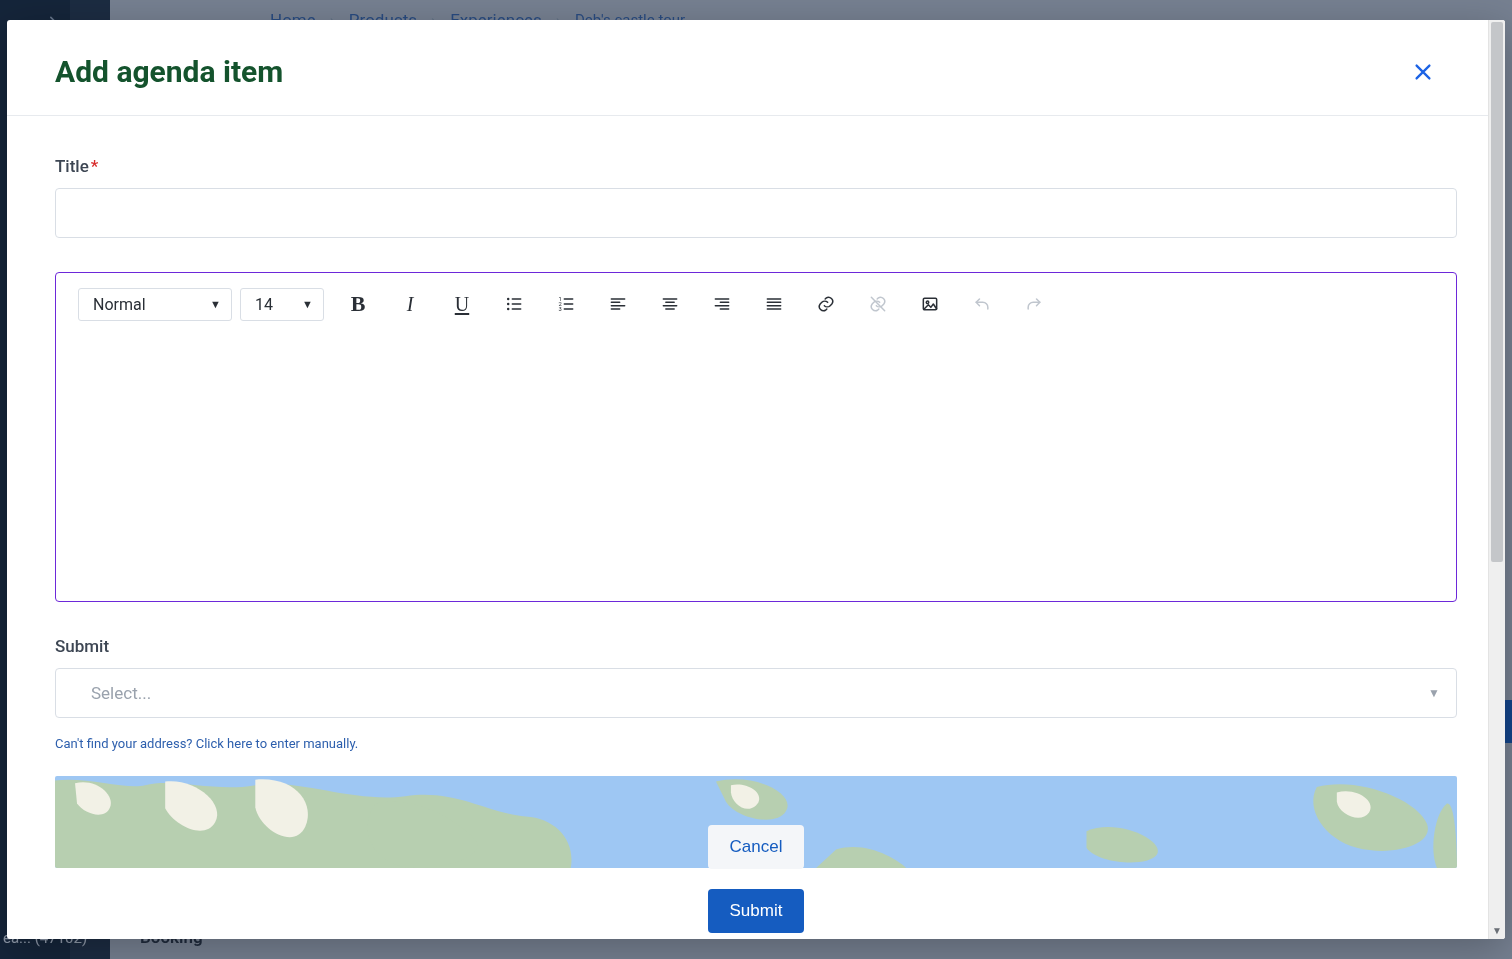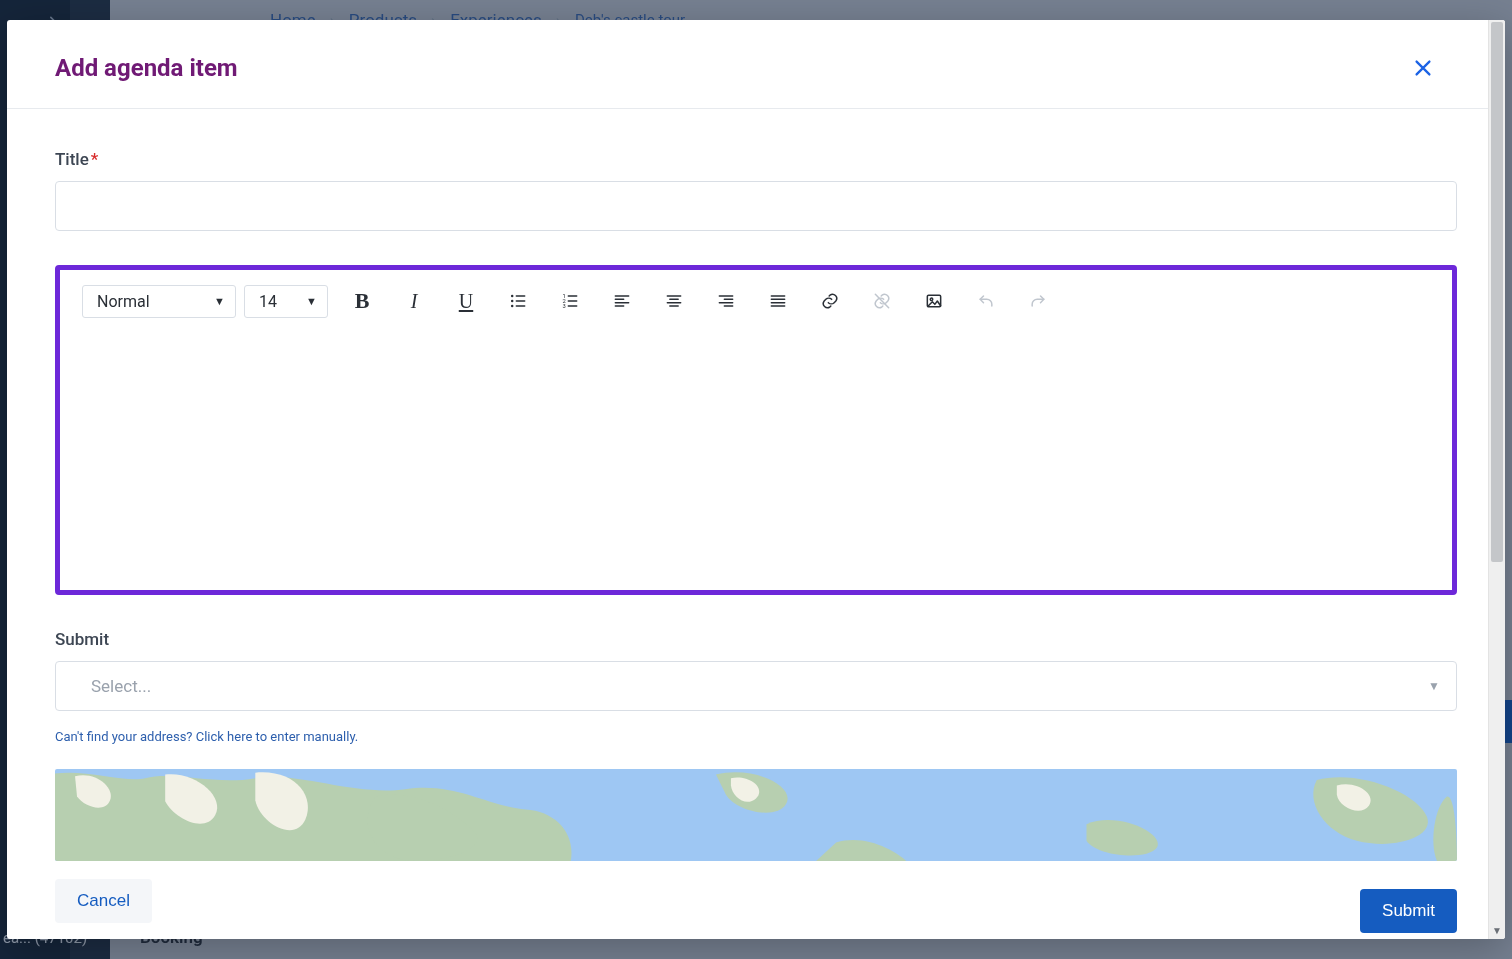--- a/index.html
+++ b/index.html
@@ -99,22 +99,22 @@
     }
     .modal-scroll-arrow.top { top: 0; }
     .modal-scroll-arrow.bottom { bottom: 0; }
 
     .modal-header {
       padding: 34px 48px 26px 48px;
       border-bottom: 1px solid #e7eaee;
       display: flex; align-items: center; justify-content: space-between;
     }
     .modal-title {
-      color: #701a75;
-      font-size: 24px; font-weight: 700;
+      color: #14532d;
+      font-size: 30px; font-weight: 700;
     }
     .close-btn {
       color: #1c63e5;
       cursor: pointer;
       width: 28px; height: 28px;
       display: flex; align-items: center; justify-content: center;
       margin-right: 20px;
     }
     .close-btn svg { width: 22px; height: 22px; }
 
@@ -142,21 +142,21 @@
       color: #2a2f36;
       background: #fff;
       outline: none;
     }
     .text-input { height: 50px; }
 
     .section-gap { margin-bottom: 34px; }
 
     
     .rte {
-      border: 5px solid #6d28d9;
+      border: 1px solid #6d28d9;
       border-radius: 4px;
       display: flex; flex-direction: column;
       min-height: 330px;
     }
     .rte-toolbar {
       padding: 14px 22px 10px 22px;
       display: flex; align-items: center; gap: 8px;
       flex-wrap: wrap;
     }
     .rte-drop {
@@ -219,22 +219,23 @@
       position: relative;
       overflow: hidden;
       border-radius: 2px;
     }
     .map-svg { position: absolute; inset: 0; width: 100%; height: 100%; }
 
     
     .modal-footer {
       position: absolute;
       left: 48px; right: 48px; bottom: 6px;
-      display: flex; align-items: center; justify-content: space-between;
+      display: flex; align-items: center; justify-content: flex-end;
       padding-top: 4px;
+      flex-direction: column;
     }
     .btn {
       font-size: 17px; font-weight: 500;
       padding: 12px 22px;
       border-radius: 4px;
       cursor: pointer;
       border: none;
     }
     .btn-cancel {
       color: #155cc0;

